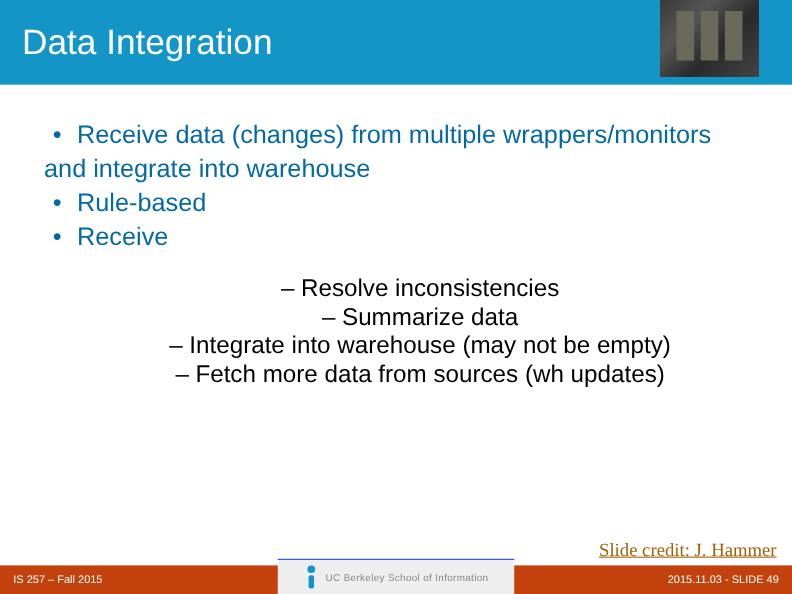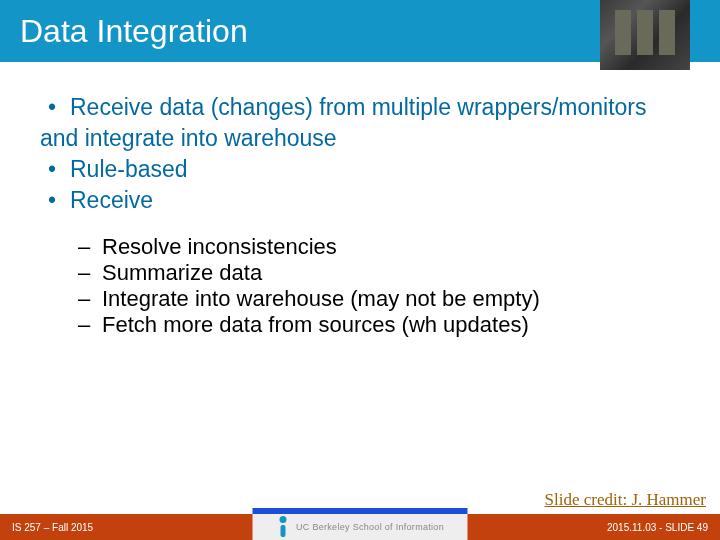--- a/index.html
+++ b/index.html
@@ -6,21 +6,21 @@
   body {
     width: 720px;
     height: 540px;
     font-family: Arial, Helvetica, sans-serif;
     background: #fff;
     position: relative;
     overflow: hidden;
   }
   .header {
     background: #1495c8;
-    height: 62px;
+    height: 77px;
     display: flex;
     align-items: center;
     padding-left: 20px;
     position: relative;
   }
   .header-img {
     position: absolute;
     right: 30px;
     top: 0;
     width: 90px;
@@ -55,20 +55,21 @@
     content: "•";
     display: inline-block;
     width: 22px;
     margin-left: 8px;
   }
   .sub-list {
     list-style: none;
     font-size: 22px;
     margin-top: 18px;
     margin-left: 38px;
+    text-align: center;
   }
   .sub-list > li::before {
     content: "–";
     display: inline-block;
     width: 24px;
   }
   .credit {
     position: absolute;
     right: 14px;
     bottom: 30px;
@@ -94,21 +95,21 @@
     font-size: 10px;
   }
   .footer-center {
     position: absolute;
     left: 50%;
     transform: translateX(-50%);
     bottom: 0;
     height: 32px;
     width: 215px;
     background: #eee;
-    border-top: 6px solid #1d4ed8;
+    border-top: 1px solid #1d4ed8;
     display: flex;
     align-items: center;
     justify-content: center;
     gap: 6px;
   }
   .logo-i {
     width: 14px;
     height: 22px;
     position: relative;
   }

